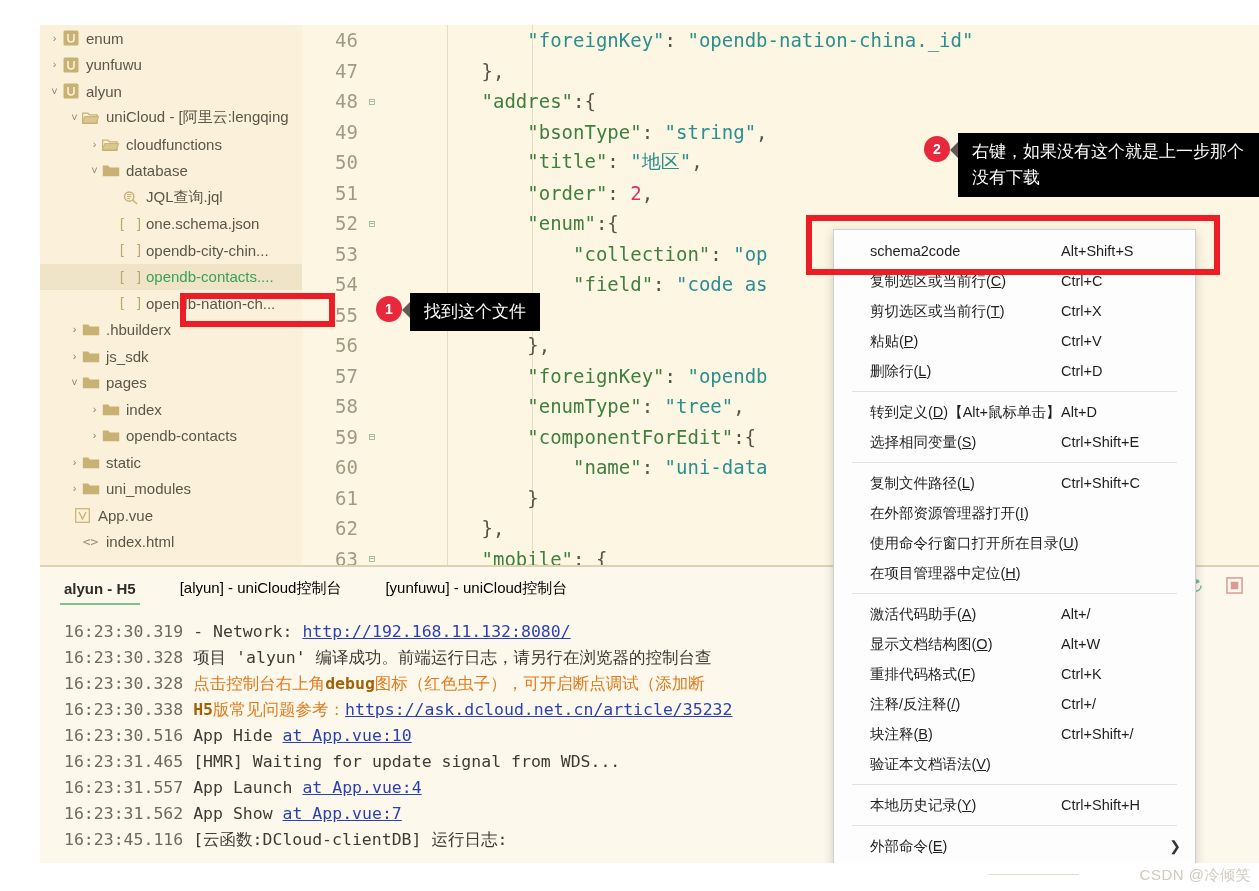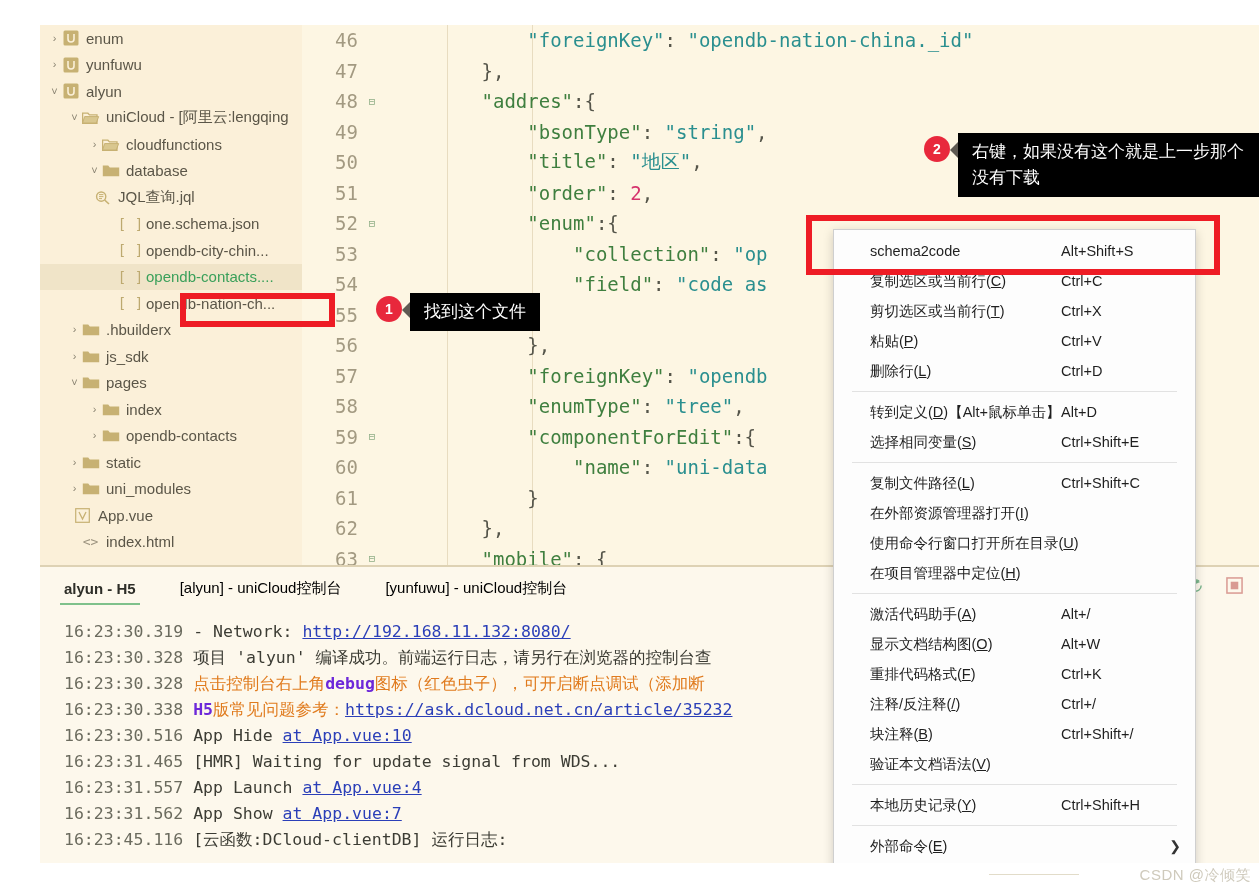--- a/index.html
+++ b/index.html
@@ -168,21 +168,21 @@
     font-family:"DejaVu Sans Mono", monospace;
     font-size:16.5px;
     line-height:26px;
     color:#3c3c34;
     white-space:nowrap;
     overflow:hidden;
   }
   .clog .ts{ color:#6b6b5e; }
   .clog .lnk{ color:#2b3fb8; text-decoration:underline; }
   .clog .org{ color:#e07b1e; }
-  .clog .orgb{ color:#6d28d9; font-weight:bold;margin-top:48px; }
+  .clog .orgb{ color:#a16207; font-weight:bold;margin-top:48px; }
 
   
   .ctxmenu{
     position:absolute;
     left:793px; top:204px;
     width:363px;
     background:#fdfdfd;
     border:1px solid #cfcfcf;
     box-shadow:0 3px 10px rgba(0,0,0,.18);
     padding:6px 0;
@@ -336,21 +336,21 @@
           </div>
           <div class="tree-row" style="padding-left: 48px;">
             <span class="twisty">˅</span>
             <span class="ico">
               <svg width="18" height="15" viewBox="0 0 18 15">
                 <path d="M0.8 2.6h5.4l1.6 1.8h9.4v8.8H0.8z" fill="#c7b173"></path>
               </svg>
             </span>
             <span class="lbl muted">database</span>
           </div>
-          <div class="tree-row" style="padding-left: 40px;">
+          <div class="tree-row" style="padding-left: 68px;">
             <span class="twisty"></span>
             <span class="ico">
               <svg width="17" height="15" viewBox="0 0 17 15">
                 <circle cx="7.2" cy="6.6" r="4.6" fill="none" stroke="#c7b173" stroke-width="1.4"></circle>
                 <path d="M5 6.6h4.4M5 4.6h4.4M5 8.6h3" stroke="#c7b173" stroke-width="1"></path>
                 <line x1="10.6" y1="10" x2="15" y2="14" stroke="#c7b173" stroke-width="1.6"></line>
               </svg>
             </span>
             <span class="lbl muted">JQL查询.jql</span>
           </div>

